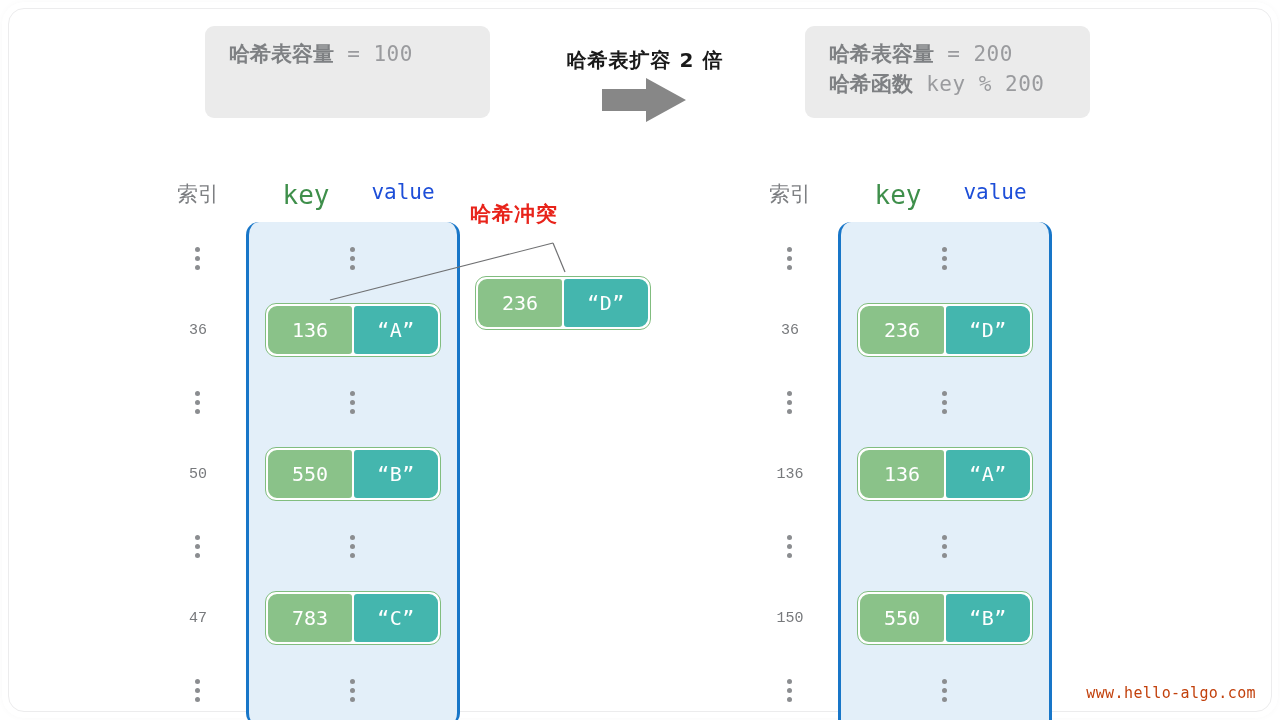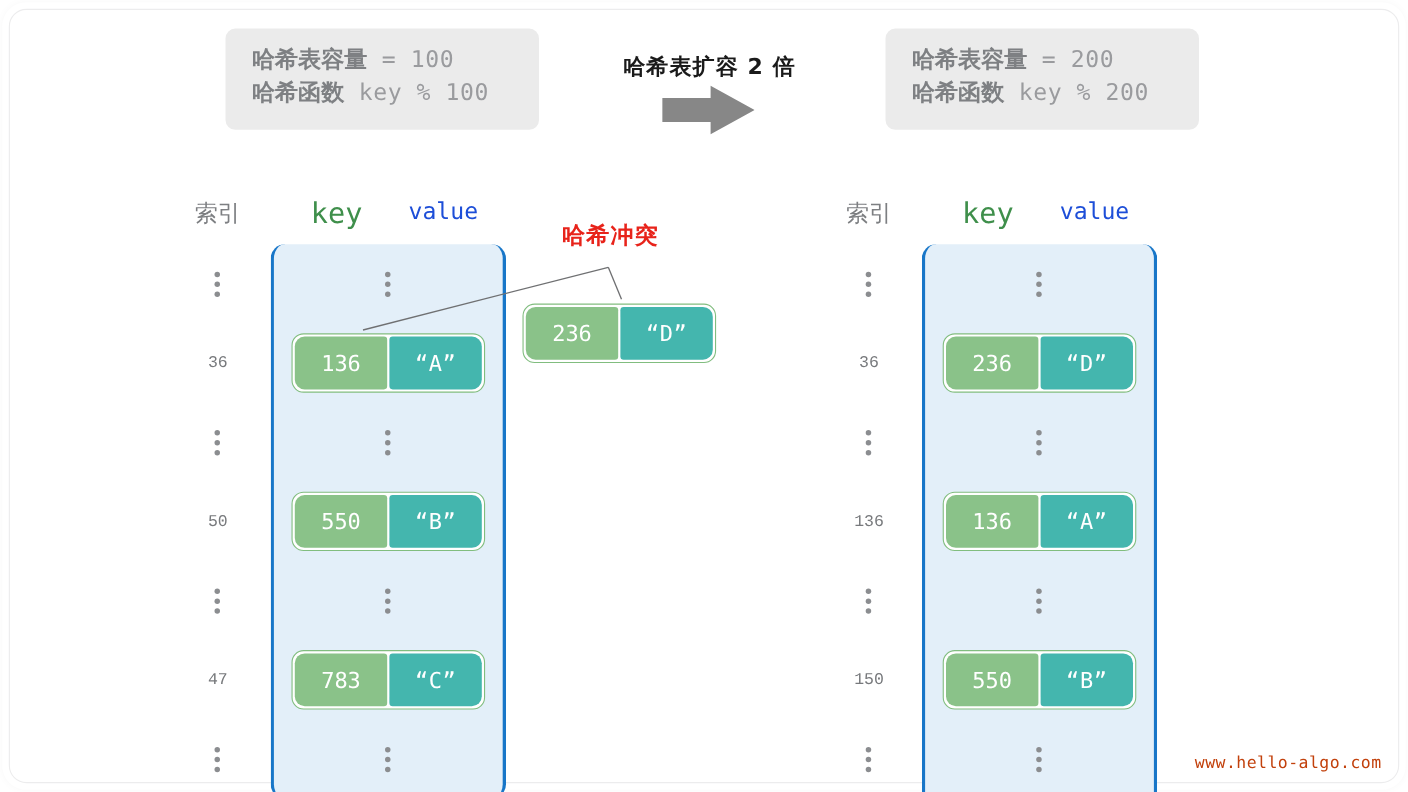--- a/index.html
+++ b/index.html
@@ -223,21 +223,21 @@
     left: 475px;
     top: 276px;
     width: 176px;
     height: 54px;
   }
   #collision-label {
     position: absolute;
     left: 470px;
     top: 200px;
     width: 170px;
-    text-align: center;
+    text-align: left;
     font-size: 21px;
     font-weight: bold;
     color: #e8231a;
     letter-spacing: 1px;
     white-space: pre;
   }
   #collision-lines {
     position: absolute;
     left: 0px;
     top: 0px;
@@ -259,21 +259,20 @@
 </style>
 </head>
 <body>
 
 <div id="canvas">
 
   <div id="outer-frame"></div>
 
   <div class="info-box" id="info-left">
     <div class="info-line"><span class="info-label">哈希表容量</span><span class="info-code"> = 100</span></div>
-    <div class="info-line"><span class="info-label">哈希函数</span><span class="info-code"> key % 100</span></div>
   </div>
 
   <div id="transform-title">哈希表扩容 2 倍</div>
   <svg id="transform-arrow" viewBox="0 0 84 48">
     <polygon points="0,13 44,13 44,2 84,24 44,46 44,35 0,35" fill="#878787"></polygon>
   </svg>
 
   <div class="info-box" id="info-right">
     <div class="info-line"><span class="info-label">哈希表容量</span><span class="info-code"> = 200</span></div>
     <div class="info-line"><span class="info-label">哈希函数</span><span class="info-code"> key % 200</span></div>

